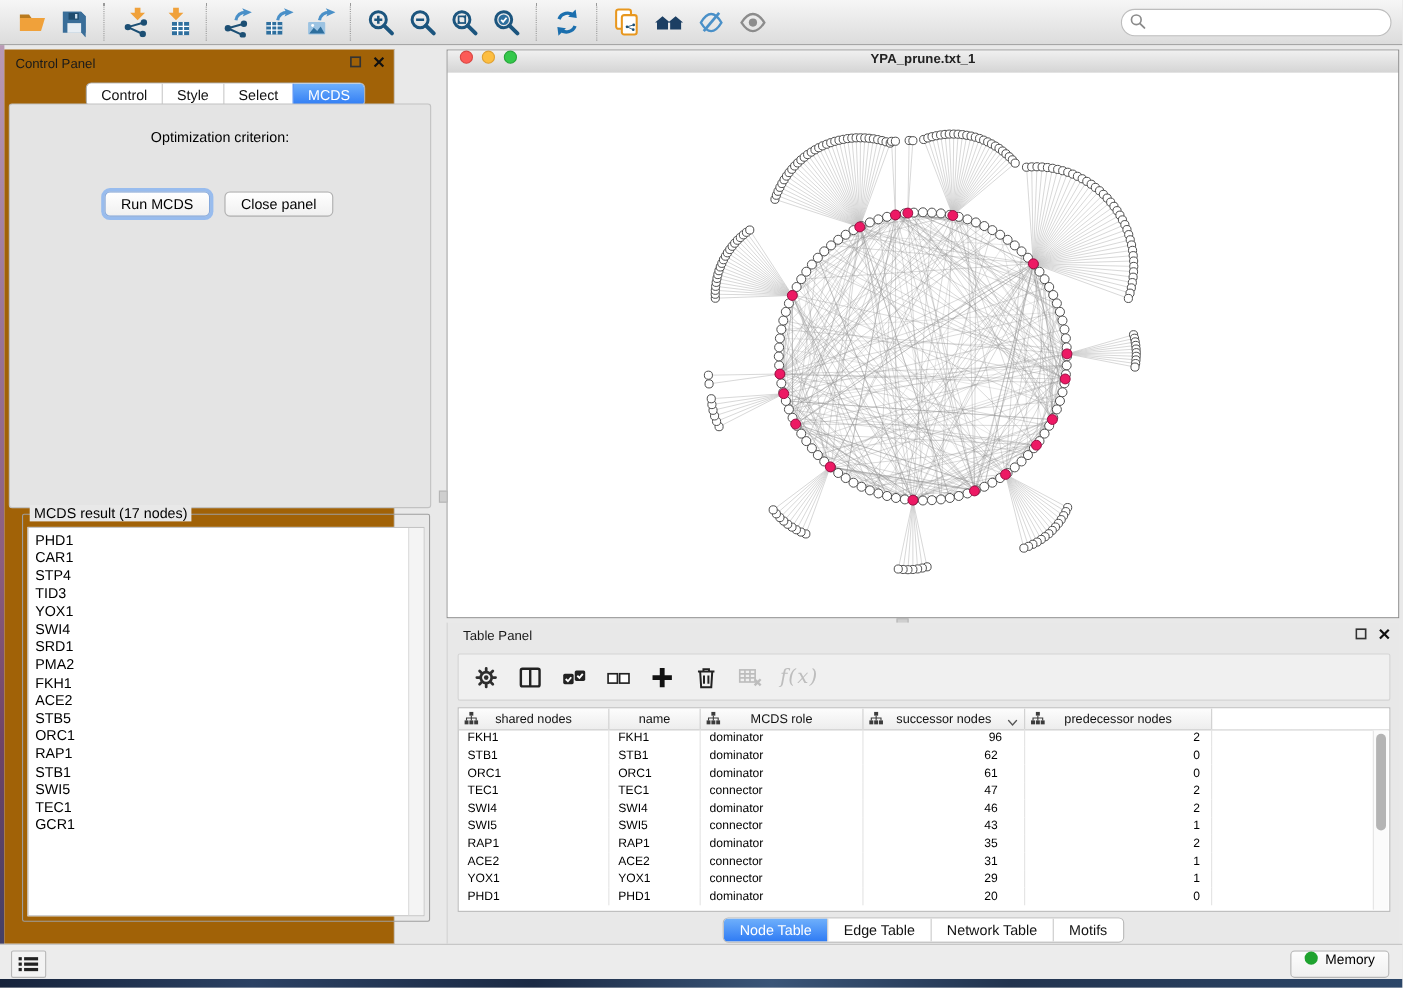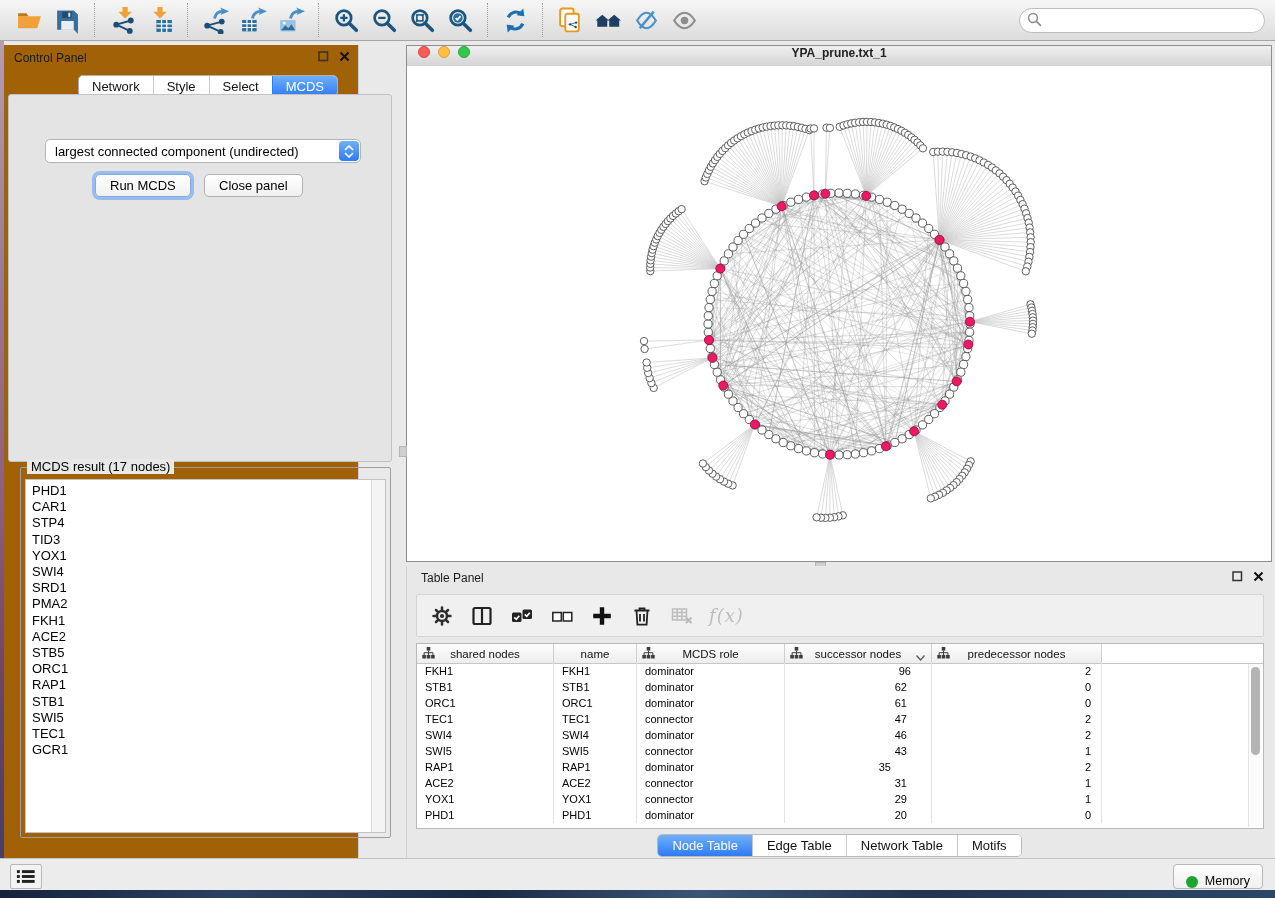--- a/index.html
+++ b/index.html
@@ -91,21 +91,21 @@
   .bt-group{display:flex;border:1px solid #b9b9b9;border-radius:5px;overflow:hidden;background:#fff;height:21px}
   .bt{padding:2px 14px;font-size:13px;color:#111;display:flex;align-items:center;border-left:1px solid #c9c9c9;background:#fff}
   .bt:first-child{border-left:none}
   .bt.sel{background:linear-gradient(#6fb0fb,#2f7bf4);color:#fff}
 
   
   .status-bar{left:0;top:858px;width:1275px;height:32px;background:#ececec;border-top:1px solid #c4c4c4;box-sizing:border-box}
   .status-left-btn{position:absolute;left:10px;top:5px;width:30px;height:23px;border:1px solid #b7b7b7;background:#f3f3f3;
     display:flex;align-items:center;justify-content:center;border-radius:2px}
   .memory-btn{position:absolute;right:12px;top:5px;height:23px;border:1px solid #b7b7b7;border-radius:4px;
-    background:linear-gradient(#fdfdfd,#f0f0f0);display:flex;align-items:flex-end;gap:7px;padding:0 12px;font-size:12.5px;color:#000}
+    background:linear-gradient(#fdfdfd,#f0f0f0);display:flex;align-items:flex-start;gap:7px;padding:0 12px;font-size:12.5px;color:#000}
   .mem-dot{width:12px;height:12px;border-radius:50%;background:#1fa32f}
 </style>
 </head>
 <body>
 
 <div class="abs left-strip"></div>
 <div class="abs bottom-strip"></div>
 
 <div class="abs toolbar">
   <div id="tb-icons" style="display:flex;align-items:center">
@@ -264,38 +264,28 @@
   <div class="panel-title abs" style="left:10px;top:6px">Control Panel</div>
   <div class="panel-hdr-icons">
     <svg width="11" height="11">
       <rect x="1" y="1" width="8.5" height="8.5" fill="none" stroke="#333" stroke-width="1.5"></rect>
       </svg>
     <svg width="11" height="11">
       <path d="M1.5 1.5l8 8M9.5 1.5l-8 8" stroke="#111" stroke-width="2"></path>
       </svg>
   </div>
   <div class="seg-tabs" id="ctrl-tabs">
-      <div class="seg">Network</div>
+      <div class="seg">Control</div>
       <div class="seg">Style</div>
       <div class="seg">Select</div>
       <div class="seg sel">MCDS</div>
     </div>
 
   <div class="tab-content">
-    <div class="dropdown">
-      <span>largest connected component (undirected)</span>
-      <span class="dd-stepper">
-        <svg width="10" height="6">
-            <path d="M1 5l4-4 4 4" fill="none" stroke="#fff" stroke-width="1.6"></path>
-          </svg>
-        <svg width="10" height="6">
-            <path d="M1 1l4 4 4-4" fill="none" stroke="#fff" stroke-width="1.6"></path>
-          </svg>
-      </span>
-    </div>
+    <div class="opt-label">Optimization criterion:</div>
     <button class="btn focused abs" style="left:86px;top:79px">Run MCDS</button>
     <button class="btn abs" style="left:195px;top:79px">Close panel</button>
   </div>
 
   <div class="groupbox">
     <div class="legend">MCDS result (17 nodes)</div>
     <div class="mcds-list">
       <div class="items" id="mcds-items">
           <div class="mcds-item">PHD1</div>
           <div class="mcds-item">CAR1</div>
@@ -1296,21 +1286,21 @@
           <div class="tcell" style="width:83px;">SWI5</div>
           <div class="tcell" style="width:148px;">connector</div>
           <div class="tcell num" style="width:147px;padding-right:24px">43</div>
           <div class="tcell num" style="width:170px;padding-right:10px">1</div>
           <div style="flex:1"></div>
         </div>
         <div class="trow">
           <div class="tcell" style="width:137px;">RAP1</div>
           <div class="tcell" style="width:83px;">RAP1</div>
           <div class="tcell" style="width:148px;">dominator</div>
-          <div class="tcell num" style="width:147px;padding-right:40px">35</div>
+          <div class="tcell num" style="width:147px;padding-right:24px">35</div>
           <div class="tcell num" style="width:170px;padding-right:10px">2</div>
           <div style="flex:1"></div>
         </div>
         <div class="trow">
           <div class="tcell" style="width:137px;">ACE2</div>
           <div class="tcell" style="width:83px;">ACE2</div>
           <div class="tcell" style="width:148px;">connector</div>
           <div class="tcell num" style="width:147px;padding-right:24px">31</div>
           <div class="tcell num" style="width:170px;padding-right:10px">1</div>
           <div style="flex:1"></div>

